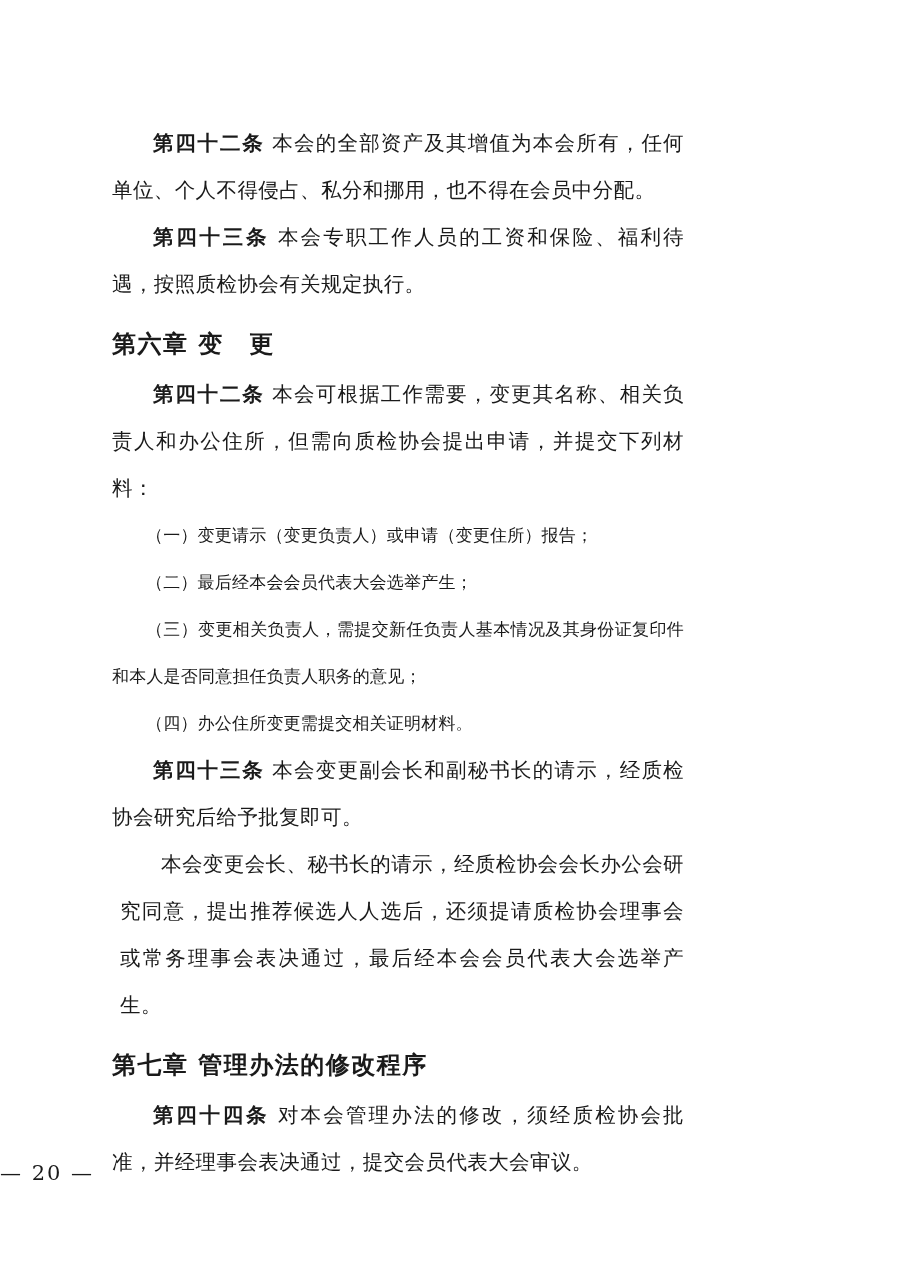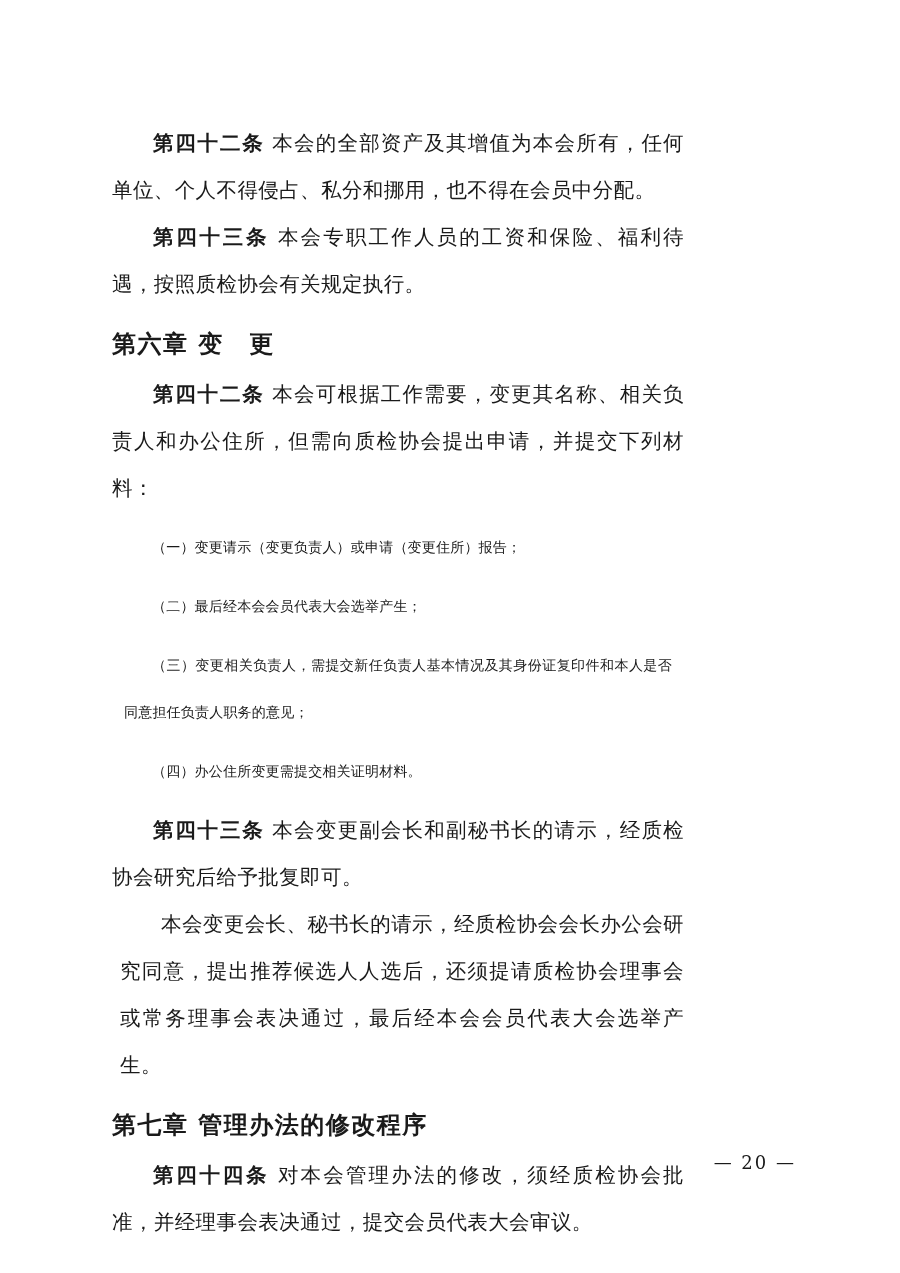--- a/index.html
+++ b/index.html
@@ -41,35 +41,35 @@
   }
   .chapter {
     font-size: 24px;
     font-weight: bold;
     text-align: left;
     margin: 12px 0 4px 0;
     letter-spacing: 1.5px;
     line-height: 47px;
   }
   .item {
-    font-size: 14px;
+    font-size: 17px;
     line-height: 47px;
     text-align: justify;
     text-justify: inter-ideograph;
-    margin: 12px;
+    margin: 0;
     text-indent: 2em;
     letter-spacing: 0.2px;
   }
   .pagenum {
     position: absolute;
     left: 0;
     right: 0;
-    bottom: 100px;
-    text-align: right;
-    font-size: 18px;
+    bottom: 88px;
+    text-align: left;
+    font-size: 21px;
     letter-spacing: 2px;
     font-family: "DejaVu Serif", "Liberation Serif", serif;
   }
 </style>
 </head>
 <body>
 
 <div class="page">
   <div id="content">
       <p class="para"><span class="lead">第四十二条</span><span> 本会的全部资产及其增值为本会所有，任何单位、个人不得侵占、私分和挪用，也不得在会员中分配。</span></p>

